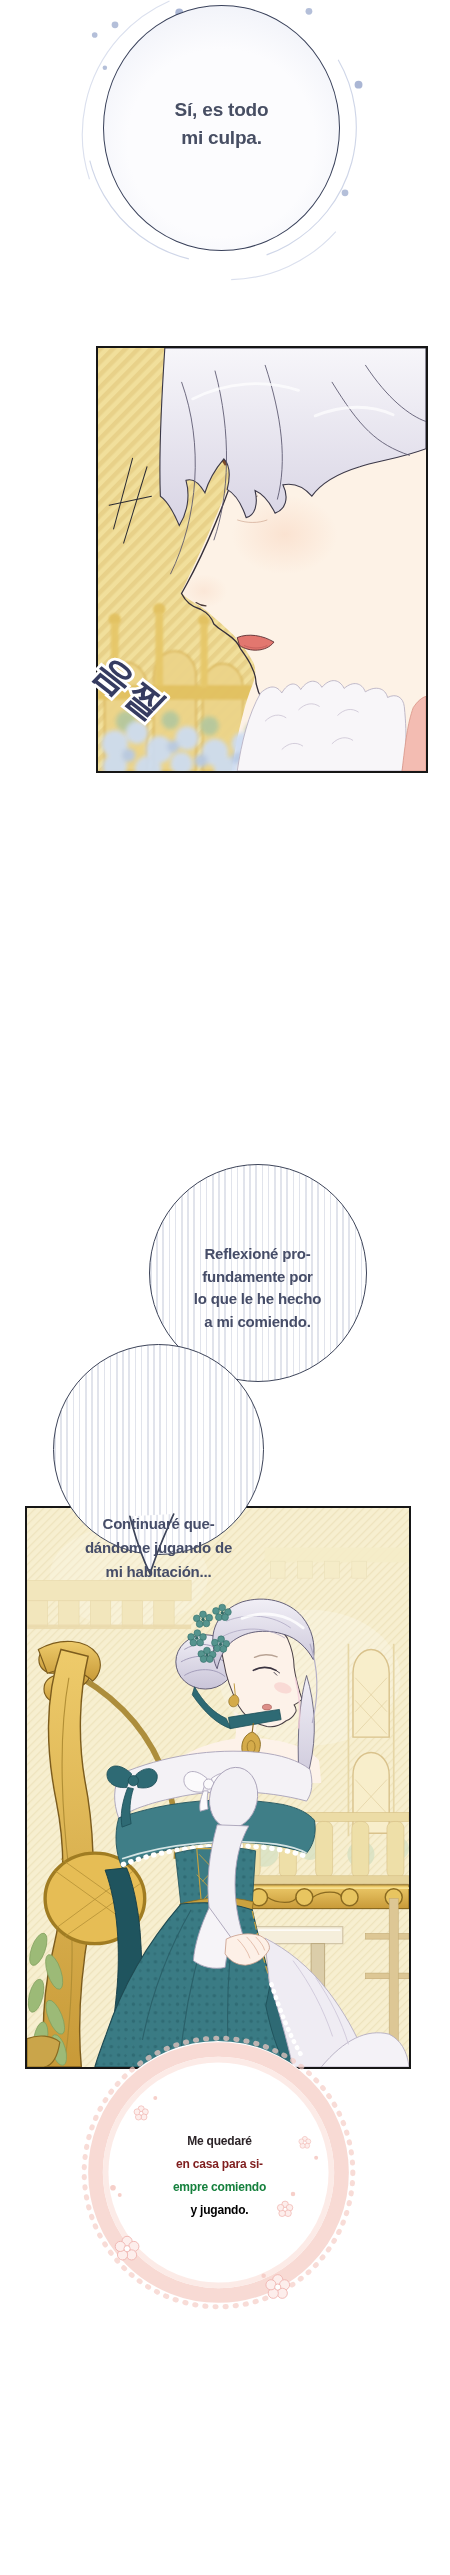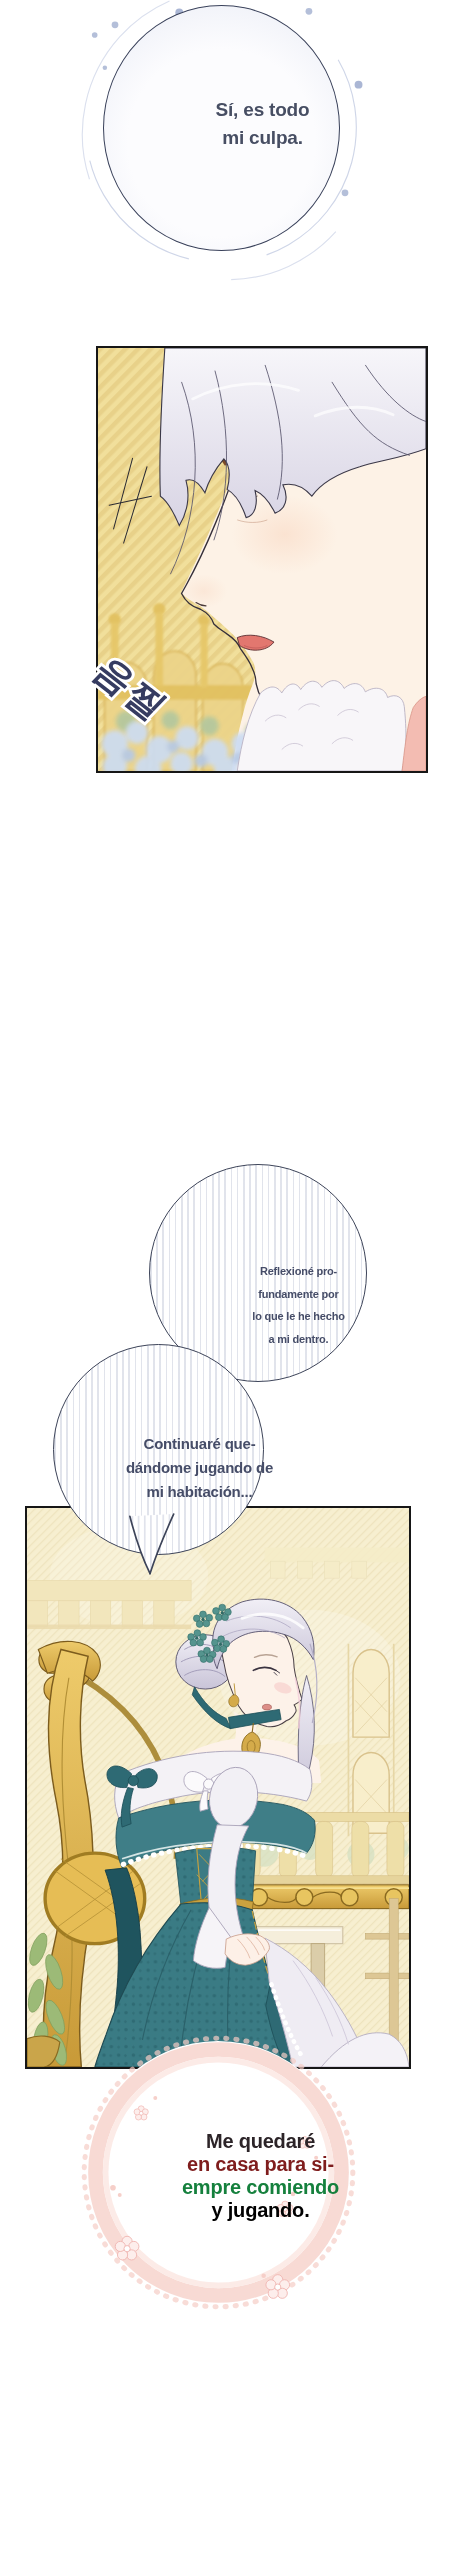--- a/index.html
+++ b/index.html
@@ -11,26 +11,26 @@
   .bubble{position:absolute;border-radius:50%;box-sizing:border-box;}
   .bubble-top{left:103px;top:4.5px;width:237px;height:246px;z-index:3;
       border:1.7px solid #39415a;
       background:radial-gradient(circle at 50% 56%, #fcfcfe 0 52%, #eff1f8 84%, #e9ecf5 100%);}
   .bubble-striped{border:1.7px solid #3d4459;
       background:repeating-linear-gradient(90deg, rgba(176,183,204,.38) 0 1.7px, rgba(0,0,0,0) 1.7px 6.2px), #ffffff;}
   .bubble-reflect{left:149px;top:1164px;width:218px;height:218px;z-index:10;}
   .bubble-stay{left:53px;top:1344px;width:211px;height:211px;z-index:12;}
   .bubble-bottom{left:87px;top:2041px;width:262px;height:262px;z-index:14;background:#ffffff;}
   .bubble-text{position:absolute;text-align:center;font-weight:700;z-index:30;
-      letter-spacing:-0.2px;padding-left:41px;}
+      letter-spacing:-0.2px;}
   .bubble-text span{display:block;}
   .txt-top{left:103px;top:96px;width:237px;font-size:19px;line-height:28px;color:#474e63;}
-  .txt-reflect{left:156px;top:1243px;width:203px;font-size:11px;line-height:22.5px;color:#464d68;margin-top:17px;}
-  .txt-stay{left:57px;top:1432px;width:203px;font-size:15px;line-height:24px;color:#464d68;}
-  .txt-closing{left:121px;top:2130px;width:197px;font-size:20px;line-height:23px;}
+  .txt-reflect{left:156px;top:1243px;width:203px;font-size:15px;line-height:22.5px;color:#464d68;}
+  .txt-stay{left:57px;top:1512px;width:203px;font-size:15px;line-height:24px;color:#464d68;}
+  .txt-closing{left:121px;top:2130px;width:197px;font-size:12px;line-height:23px;}
   .cb-l0{color:#2c2428}.cb-l1{color:#7f1d1d}.cb-l2{color:#15803d}.cb-l3{color:#000000}
   .sfx{position:absolute;left:117px;top:647px;width:124px;height:62px;z-index:6;
        transform:rotate(38deg) skewX(-6deg);transform-origin:left top;
        font-weight:700;font-size:37px;letter-spacing:2.8px;white-space:nowrap;}
   .sfx .outline{position:absolute;left:0;top:0;color:#ffffff;-webkit-text-stroke:5.6px #ffffff;}
   .sfx .fill{position:absolute;left:0;top:0;color:#363c61;}
   .deco-svg{left:0;top:0;z-index:2;pointer-events:none;}
   .tail-svg{left:113px;top:1495px;z-index:12;pointer-events:none;}
   .ring-svg{left:65px;top:2019px;z-index:15;pointer-events:none;}
 </style>
@@ -197,21 +197,21 @@
   <div class="sfx">
     <span class="outline">음찔</span>
     <span class="fill">음찔</span>
   </div>
 
   <div class="bubble bubble-striped bubble-reflect"></div>
   <div class="bubble-text txt-reflect">
     <span>Reflexioné pro-</span>
     <span>fundamente por</span>
     <span>lo que le he hecho</span>
-    <span>a mi dentro.</span>
+    <span>a mi comiendo.</span>
   </div>
 
   <div class="panel" style="left:25px;top:1506px;width:386px;height:563px;z-index:5">
     <svg viewBox="0 0 675 988" preserveAspectRatio="none">
       <defs>
         <pattern id="wallHatch" width="10" height="10" patternUnits="userSpaceOnUse" patternTransform="rotate(45)">
           <rect width="10" height="10" fill="#f7efd0"></rect>
             <rect width="2.2" height="10" fill="#ece0b8" opacity=".8"></rect>
         </pattern>
         <pattern id="tealDamask" width="26" height="30" patternUnits="userSpaceOnUse">

